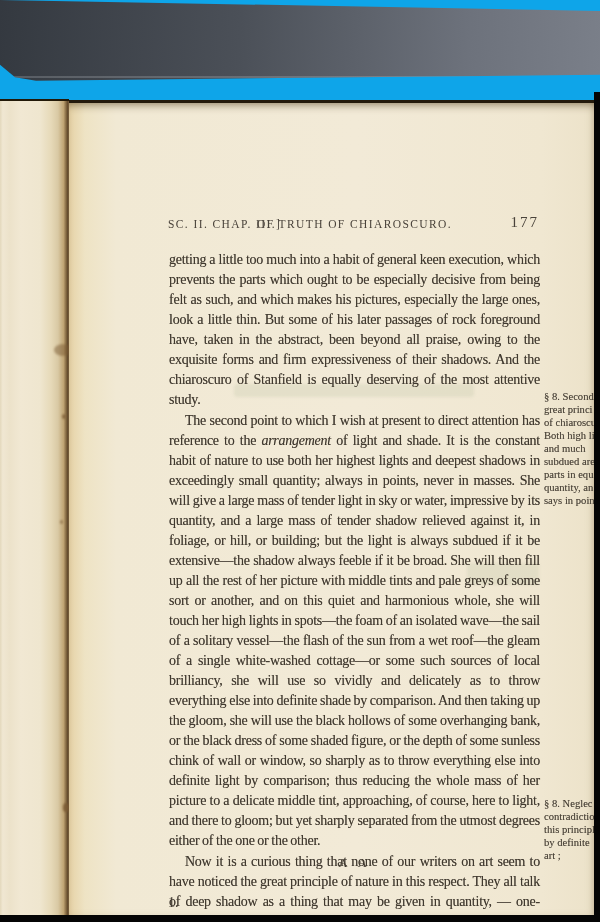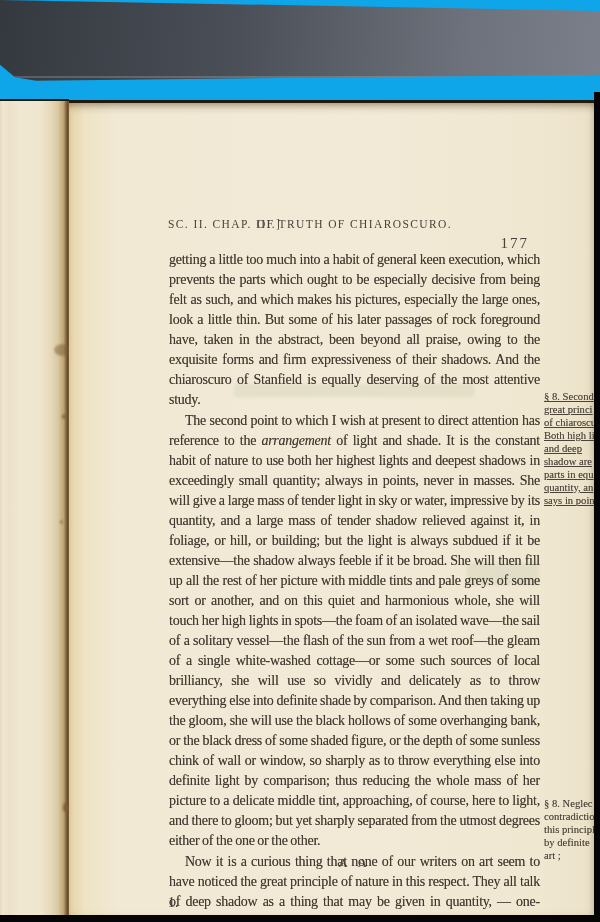--- a/index.html
+++ b/index.html
@@ -33,36 +33,36 @@
       #e6d2a6 0%, #eee3c4 3%, #f1e9d4 9%, #f2ead7 55%,
       #f0e7d1 90%, #ece2c9 100%);
     border-top:3px solid #241a0c;
     box-shadow:inset 0 7px 9px -5px rgba(70,48,14,0.5), inset -4px 0 8px -4px rgba(120,100,60,0.35);
     color:#40392f;
   }
   .hdr{position:absolute;left:99px;top:113px;width:373px;height:18px;
        font-size:11.5px;letter-spacing:1.4px;color:#49423a;}
   .hdr .sec{position:absolute;left:0;top:2px;}
   .hdr .ttl{position:absolute;left:0;width:100%;text-align:center;top:2px;}
-  .hdr .num{position:absolute;right:12px;top:-2px;font-size:15px;letter-spacing:2px;margin-top:21px;}
+  .hdr .num{position:absolute;right:2px;top:-2px;font-size:15px;letter-spacing:2px;}
   .body{
     position:absolute;left:99px;top:146px;width:373px;
     font-size:14px;line-height:20px;text-align:justify;
     letter-spacing:-0.25px;word-spacing:-0.5px;
     text-shadow:0 0 0.4px rgba(64,57,47,0.55);
   }
   .body p{margin:1px;text-indent:16px;}
   .body p.cont{text-indent:0;}
   .mnote{
     position:absolute;left:475px;width:50px;overflow:hidden;
     font-size:10.6px;line-height:13px;color:#4a4339;white-space:nowrap;
     text-shadow:0 0 0.4px rgba(70,62,50,0.5);
   }
   .mnote div{white-space:nowrap;}
-  .note8{top:287px;text-decoration:underline;}
+  .note8{top:287px;}
   .note9{top:694px;}
   .foot-vol{position:absolute;left:99px;top:792px;font-size:14px;}
   .foot-sig{position:absolute;left:99px;top:752px;width:373px;text-align:center;
             font-size:13px;letter-spacing:4px;}
   
   .bleed{position:absolute;background:rgba(176,186,156,0.22);filter:blur(1.5px);border-radius:3px;}
   .bleed.b1{left:165px;top:281px;width:240px;height:13px;}
   .bleed.b2{left:398px;top:460px;width:72px;height:22px;}
   
   .spot{position:absolute;background:#7a5a33;border-radius:50%;filter:blur(1.2px);}
@@ -102,22 +102,22 @@
       <p class="cont">getting a little too much into a habit of general keen execution, which prevents the parts which ought to be especially decisive from being felt as such, and which makes his pictures, especially the large ones, look a little thin.  But some of his later passages of rock foreground have, taken in the abstract, been beyond all praise, owing to the exquisite forms and firm expressiveness of their shadows.  And the chiaroscuro of Stanfield is equally deserving of the most attentive study.</p>
       <p><span>The second point to which I wish at present to direct attention has reference to the </span><i>arrangement</i><span> of light and shade.  It is the constant habit of nature to use both her highest lights and deepest shadows in exceedingly small quantity; always in points, never in masses.  She will give a large mass of tender light in sky or water, impressive by its quantity, and a large mass of tender shadow relieved against it, in foliage, or hill, or building; but the light is always subdued if it be extensive—the shadow always feeble if it be broad.  She will then fill up all the rest of her picture with middle tints and pale greys of some sort or another, and on this quiet and harmonious whole, she will touch her high lights in spots—the foam of an isolated wave—the sail of a solitary vessel—the flash of the sun from a wet roof—the gleam of a single white-washed cottage—or some such sources of local brilliancy, she will use so vividly and delicately as to throw everything else into definite shade by comparison.  And then taking up the gloom, she will use the black hollows of some overhanging bank, or the black dress of some shaded figure, or the depth of some sunless chink of wall or window, so sharply as to throw everything else into definite light by comparison; thus reducing the whole mass of her picture to a delicate middle tint, approaching, of course, here to light, and there to gloom; but yet sharply separated from the utmost degrees either of the one or the other.</span></p>
       <p>Now it is a curious thing that none of our writers on art seem to have noticed the great principle of nature in this respect.  They all talk of deep shadow as a thing that may be given in quantity, — one-fourth of the picture, or, in certain effects, much more.  Barry, for instance, says that the practice of the great painters, who “best understood the effects of chiaroscuro,” was,</p>
     </div>
 
     <div class="mnote note8">
       <div>§ 8. Second</div>
       <div>great princi</div>
       <div>of chiaroscu</div>
       <div>Both high li</div>
-      <div>and deep</div>
-      <div>shadow are</div>
+      <div>and much</div>
+      <div>subdued are</div>
       <div>parts in equ</div>
       <div>quantity, an</div>
       <div>says in poin</div>
     </div>
 
     <div class="mnote note9">
       <div>§ 8. Neglec</div>
       <div>contradictio</div>
       <div>this principl</div>
       <div>by definite</div>

